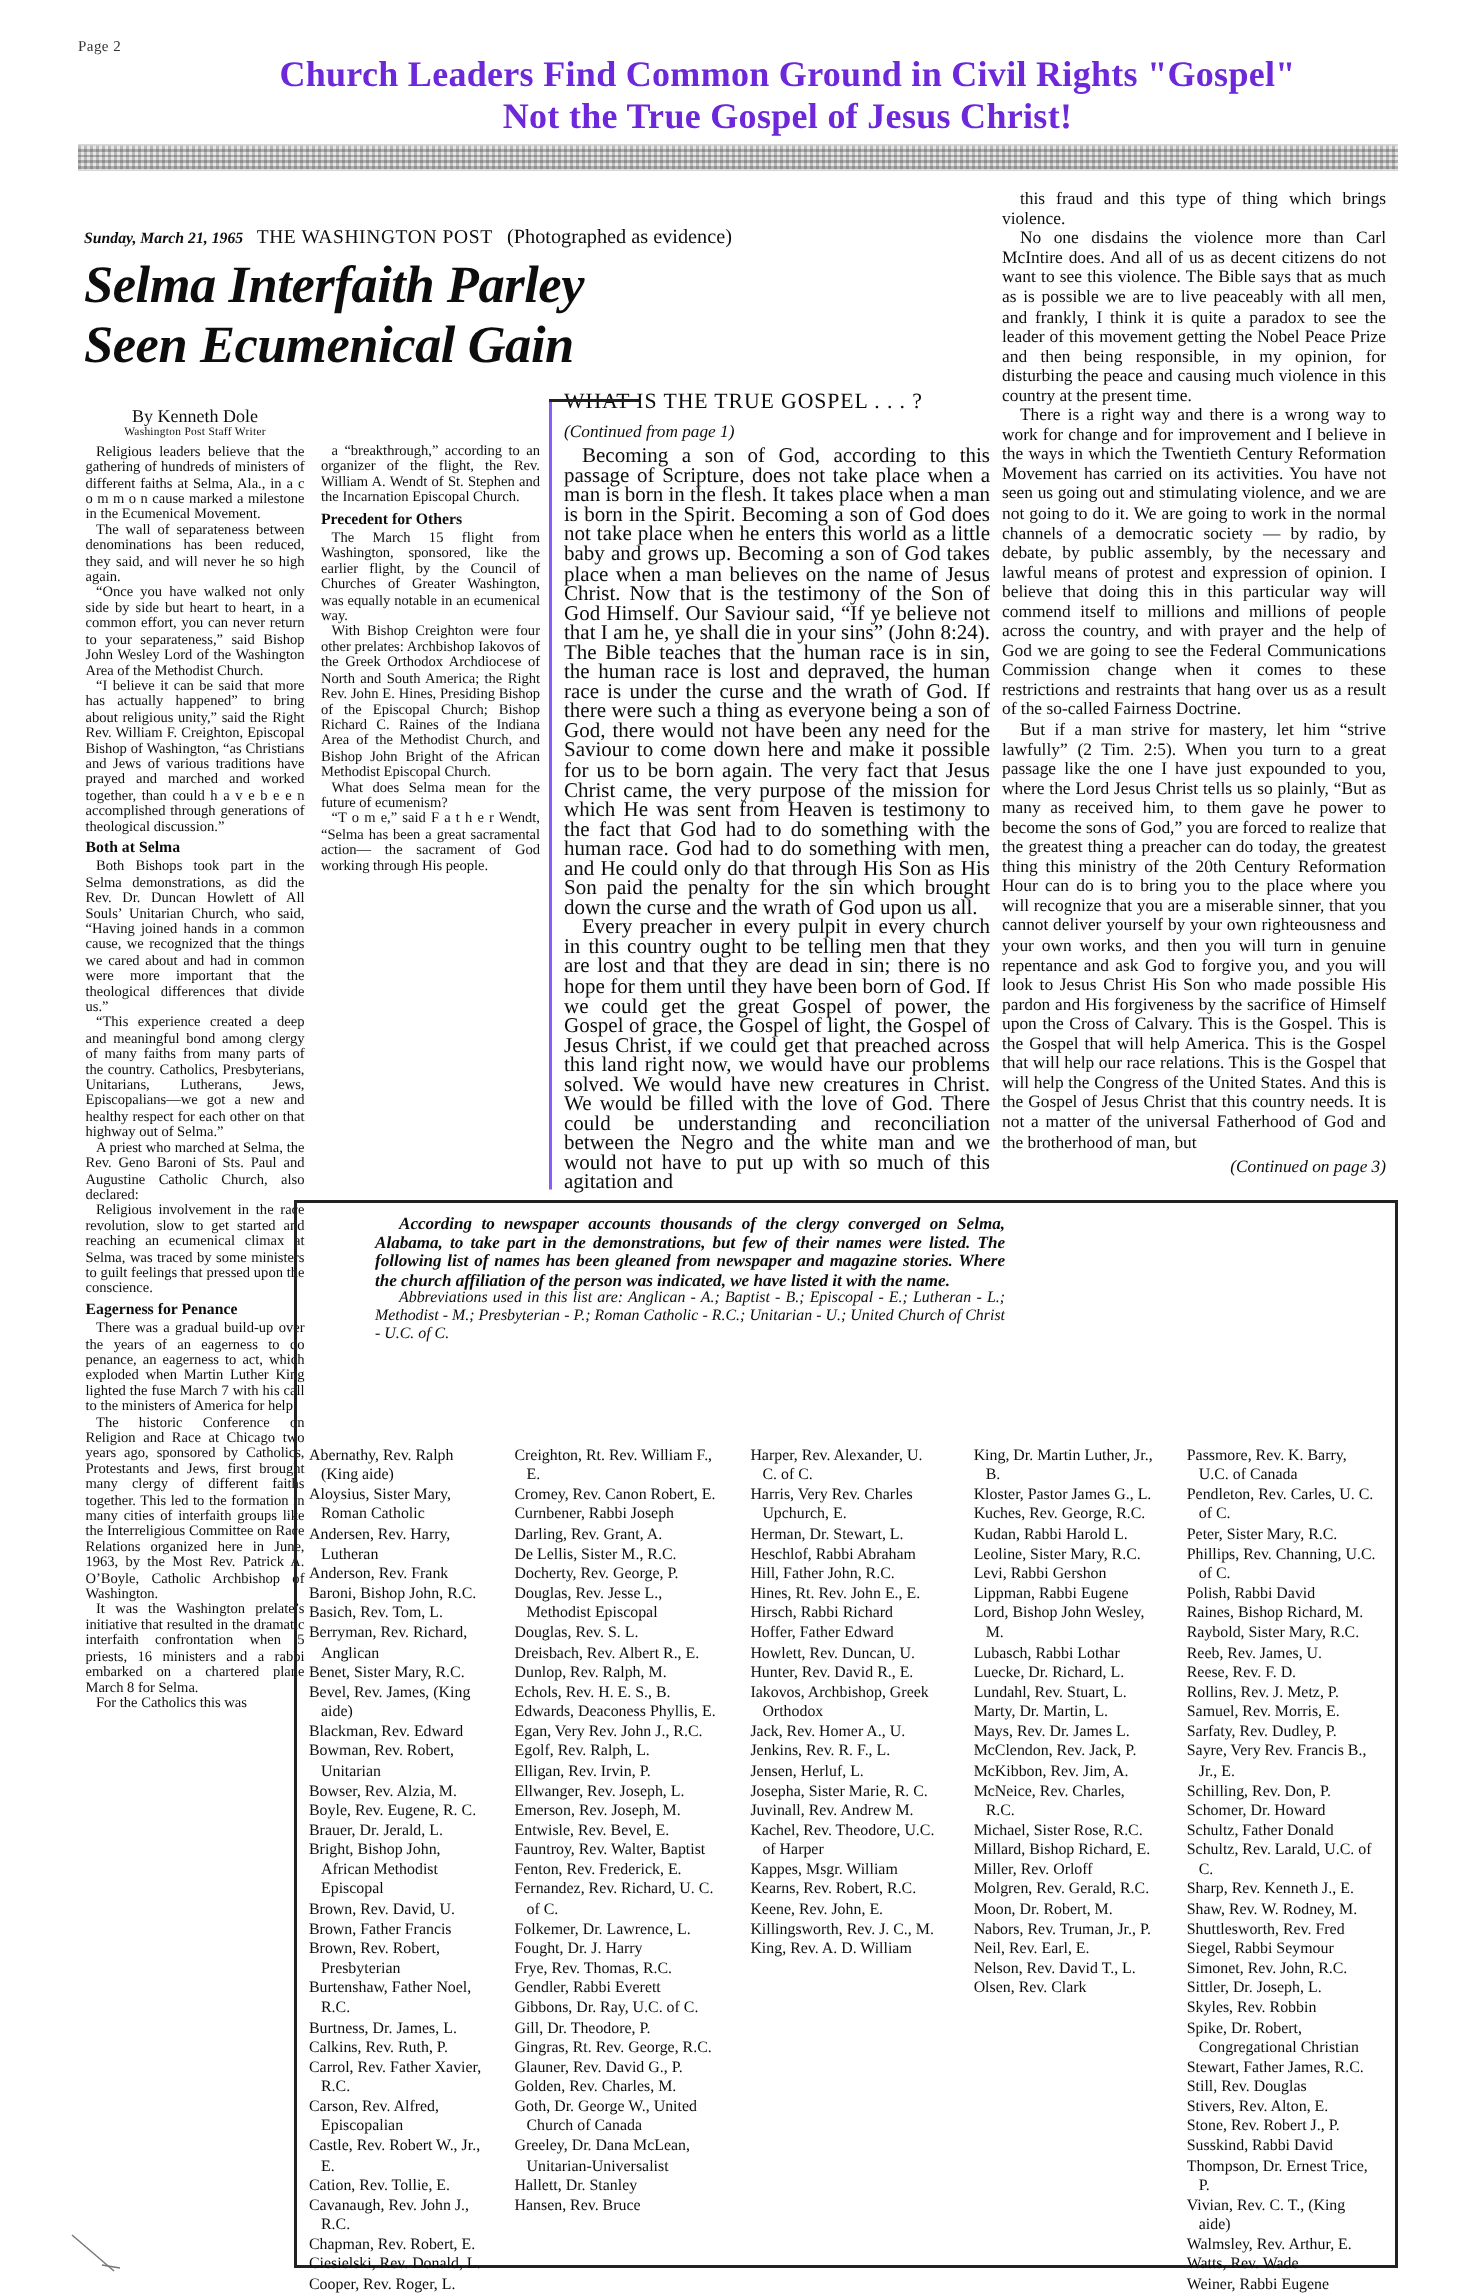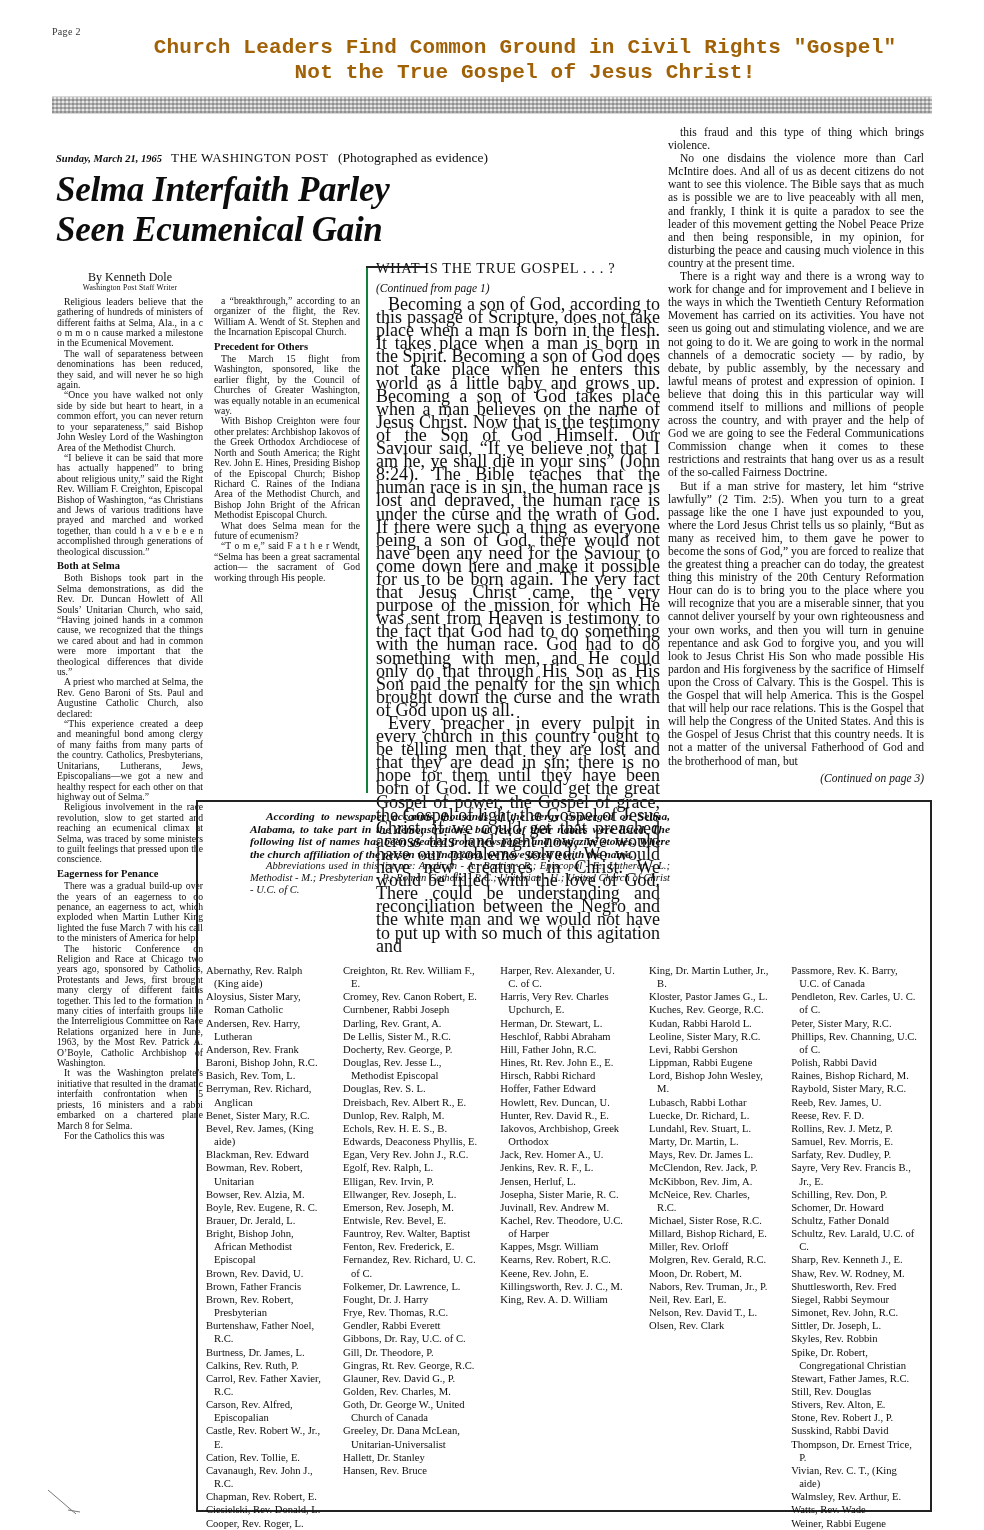--- a/index.html
+++ b/index.html
@@ -19,26 +19,26 @@
   .page-num{
     position:absolute;left:52px;top:26px;
     font-family:"Liberation Serif",serif;
     font-size:10px;letter-spacing:.3px;color:#333;
   }
   .banner{
     position:absolute;left:120px;top:36px;width:810px;
     text-align:center;
   }
   .banner .l1,.banner .l2{
-    font-family:Liberation Mono, monospace;
+    font-family:Liberation Serif, serif;
     font-weight:bold;
-    font-size:21px;
+    font-size:24px;
     line-height:1.18;
     letter-spacing:.2px;
-    color:#a16207;
+    color:#6d28d9;
   }
   .rule-strip{
     position:absolute;left:52px;top:96px;width:880px;height:16px;
     background:
       repeating-linear-gradient(90deg,#b9b9b9 0 2px,#f2f2f2 2px 4px),
       repeating-linear-gradient(0deg,#aaa 0 2px,#efefef 2px 4px);
     background-blend-mode:multiply;
     opacity:.85;
     border-top:1px solid #cfcfcf;border-bottom:1px solid #cfcfcf;
   }
@@ -80,35 +80,35 @@
   .col .subhead{
     text-indent:0;font-weight:bold;font-size:10.5px;
     margin:4px 0 2px;
   }
   #col1{left:57px;top:272px;width:146px;}
   #col2{left:214px;top:296px;width:146px;}
 
   
   .gospel-box{
     position:absolute;left:366px;top:266px;width:294px;height:527px;
-    border-left:2px solid #15803d;
+    border-left:2px solid #8b5cf6;
     padding-left:8px;
     box-sizing:border-box;
   }
   .gospel-box:before{
     content:"";position:absolute;left:-2px;top:0;width:60px;height:2px;background:#222;
   }
   .gospel-title{
     font-size:14.5px;letter-spacing:.6px;margin:-6px 0 5px 0;
   }
   .gospel-cont{
     font-style:italic;font-size:11.5px;margin-bottom:4px;
   }
   .gospel-body{
-    font-size:18px;line-height:13.1px;text-align:justify;
+    font-size:14px;line-height:13.1px;text-align:justify;
   }
   .gospel-body p{margin:0;text-indent:12px;}
 
   
   #colR{
     position:absolute;left:668px;top:126px;width:256px;
     font-size:11.6px;line-height:13.1px;text-align:justify;
   }
   #colR p{margin:0;text-indent:12px;}
   .cont-page{
@@ -184,22 +184,22 @@
 
   <div class="col" id="col1">
     <div class="byline">By Kenneth Dole</div>
     <div class="byline2">Washington Post Staff Writer</div>
     <p>Religious leaders believe that the gathering of hundreds of ministers of different faiths at Selma, Ala., in a c o m m o n cause marked a milestone in the Ecumenical Movement.</p>
     <p>The wall of separateness between denominations has been reduced, they said, and will never he so high again.</p>
     <p>“Once you have walked not only side by side but heart to heart, in a common effort, you can never return to your separateness,” said Bishop John Wesley Lord of the Washington Area of the Methodist Church.</p>
     <p>“I believe it can be said that more has actually happened” to bring about religious unity,” said the Right Rev. William F. Creighton, Episcopal Bishop of Washington, “as Christians and Jews of various traditions have prayed and marched and worked together, than could h a v e  b e e n accomplished through generations of theological discussion.”</p>
     <div class="subhead">Both at Selma</div>
     <p>Both Bishops took part in the Selma demonstrations, as did the Rev. Dr. Duncan Howlett of All Souls’ Unitarian Church, who said, “Having joined hands in a common cause, we recognized that the things we cared about and had in common were more important that the theological differences that divide us.”</p>
+    <p>“This experience created a deep and meaningful bond among clergy of many faiths from many parts of the country. Catholics, Presbyterians, Unitarians, Lutherans, Jews, Episcopalians—we got a new and healthy respect for each other on that highway out of Selma.”</p>
     <p>A priest who marched at Selma, the Rev. Geno Baroni of Sts. Paul and Augustine Catholic Church, also declared:</p>
-    <p>“This experience created a deep and meaningful bond among clergy of many faiths from many parts of the country. Catholics, Presbyterians, Unitarians, Lutherans, Jews, Episcopalians—we got a new and healthy respect for each other on that highway out of Selma.”</p>
     <p>Religious involvement in the race revolution, slow to get started and reaching an ecumenical climax at Selma, was traced by some ministers to guilt feelings that pressed upon the conscience.</p>
     <div class="subhead">Eagerness for Penance</div>
     <p>There was a gradual build-up over the years of an eagerness to do penance, an eagerness to act, which exploded when Martin Luther King lighted the fuse March 7 with his call to the ministers of America for help.</p>
     <p>The historic Conference on Religion and Race at Chicago two years ago, sponsored by Catholics, Protestants and Jews, first brought many clergy of different faiths together. This led to the formation in many cities of interfaith groups like the Interreligious Committee on Race Relations organized here in June, 1963, by the Most Rev. Patrick A. O’Boyle, Catholic Archbishop of Washington.</p>
     <p>It was the Washington prelate’s initiative that resulted in the dramatic interfaith confrontation when 5 priests, 16 ministers and a rabbi embarked on a chartered plane March 8 for Selma.</p>
     <p>For the Catholics this was</p>
   </div>
 
   <div class="col" id="col2">
     <p>a “breakthrough,” according to an organizer of the flight, the Rev. William A. Wendt of St. Stephen and the Incarnation Episcopal Church.</p>

